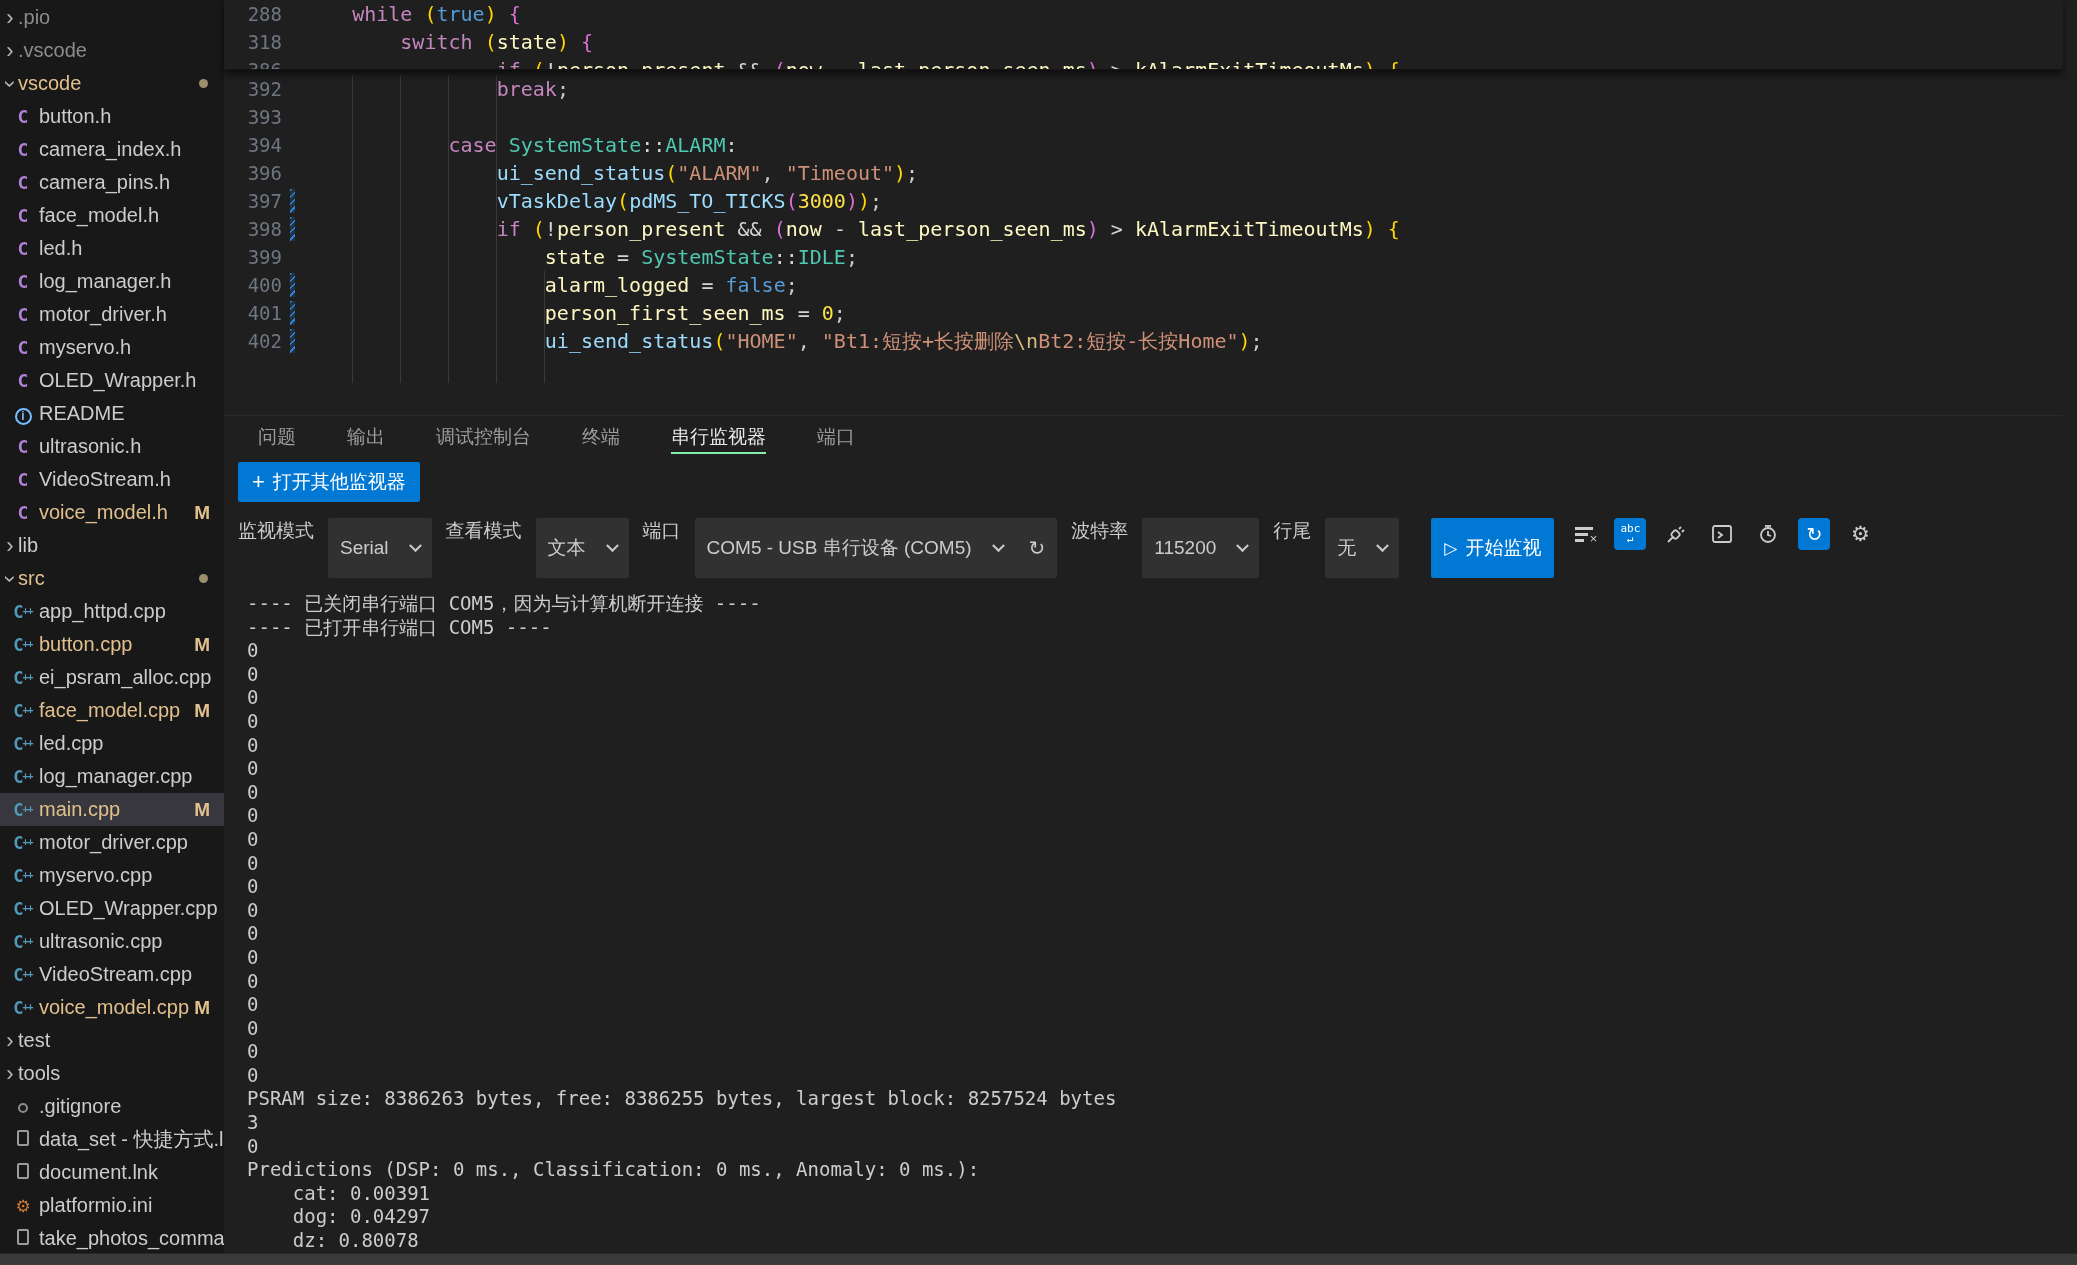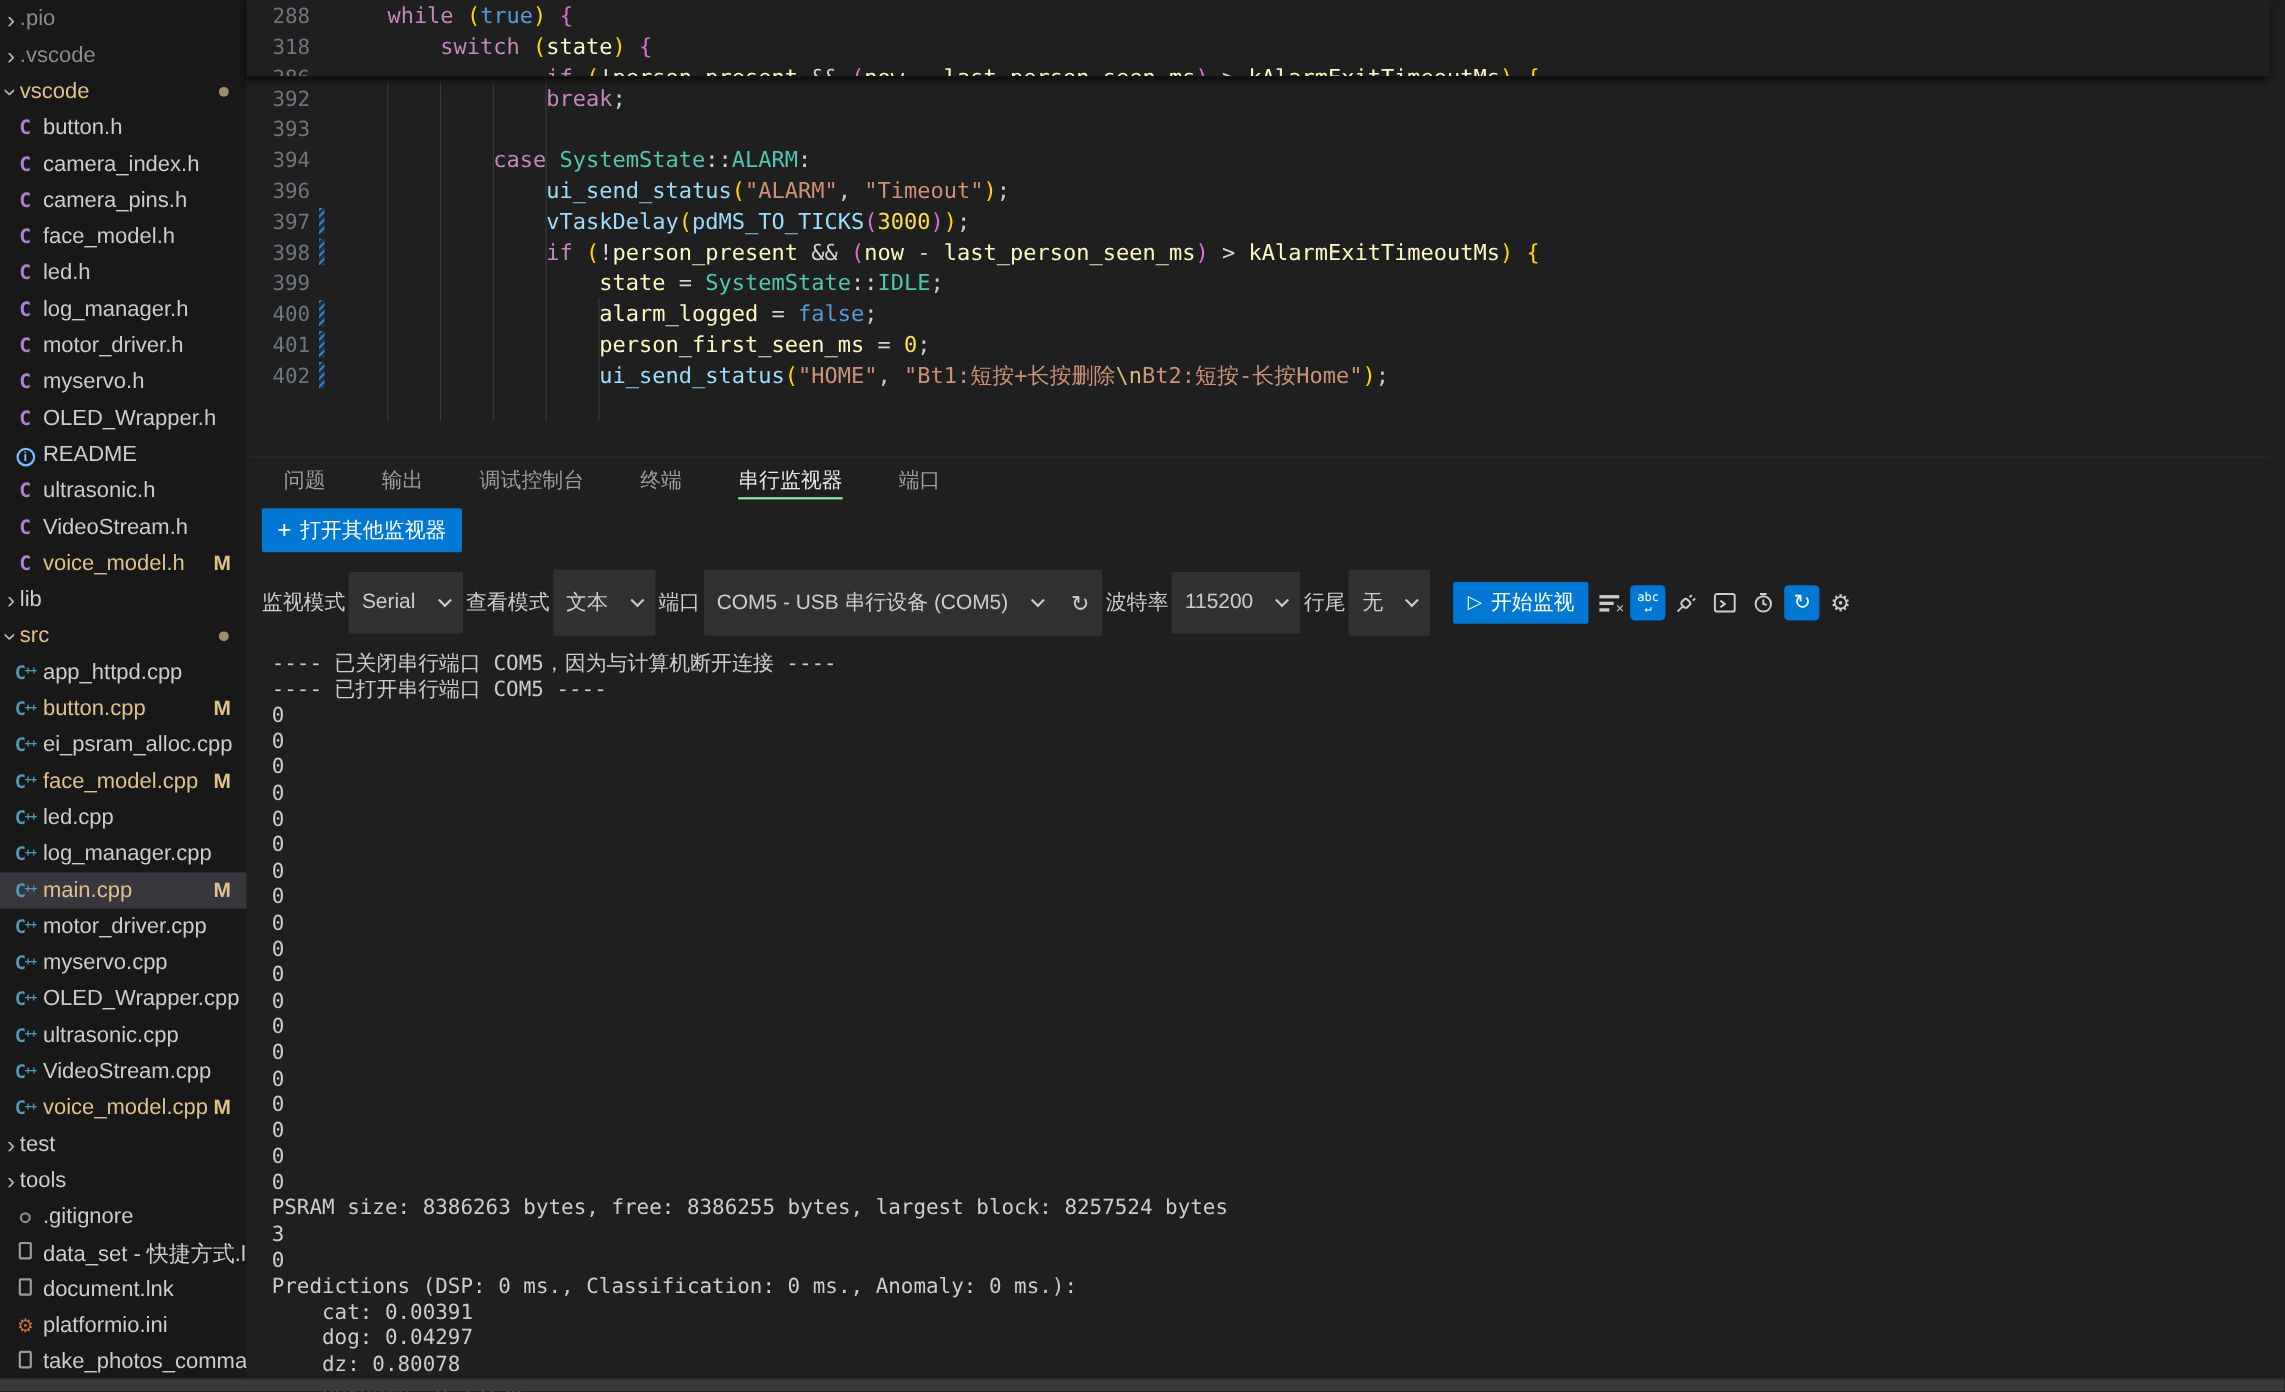--- a/index.html
+++ b/index.html
@@ -48,21 +48,21 @@
   .tk-op{color:#d4d4d4}.tk-txt{color:#cccccc}.tk-bool{color:#569CD6}
 
   
   #panel { position:absolute; left:0; top:415px; width:100%; height:838px; background:#1f1f1f; border-top:1px solid #2b2b2b; }
   #panel-tabs { display:flex; gap:51px; padding:8px 0 0 34px; height:38px; }
   .ptab { font-size:19px; color:#9d9d9d; padding-bottom:7px; cursor:pointer; }
   .ptab.active { color:#e7e7e7; border-bottom:2px solid #86efac; }
   #open-monitor-button { display:inline-flex; align-items:center; gap:8px; margin:8px 0 0 14px;
       background:#0078d4; color:#ffffff; font-size:19px; padding:7px 14px; border-radius:2px; border:none; cursor:pointer;
       font-family:"Liberation Sans",sans-serif; }
-  #sm-toolbar { display:flex; align-items:center; gap:3px; margin:16px 0 0 14px; font-size:19px; }
+  #sm-toolbar { display:flex; gap:14px; margin:16px 0 0 14px; font-size:19px; }
   .tb-label { color:#cccccc; white-space:nowrap; }
   .dd { display:flex; align-items:center; gap:22px; background:#313131; padding:17px 12px; border-radius:2px; cursor:pointer; white-space:nowrap; }
   .chev { display:inline-block; width:9px; height:9px; border-right:2px solid #cccccc; border-bottom:2px solid #cccccc;
           transform:rotate(45deg) translate(-2px,-2px); }
   .refresh { font-size:20px; color:#cccccc; margin-left:4px; cursor:pointer; font-family:"DejaVu Sans",sans-serif; }
   #start-button { display:inline-flex; align-items:center; gap:8px; background:#0078d4; color:#fff; font-size:19px;
       padding:6px 13px; border-radius:2px; border:none; cursor:pointer; font-family:"Liberation Sans",sans-serif; }
   .icbtn { width:32px; height:32px; display:flex; align-items:center; justify-content:center; border-radius:4px; cursor:pointer; color:#cccccc; position:relative; }
   .icbtn.active { background:#0078d4; color:#ffffff; }
   .ic-clearlines { position:relative; width:18px; height:14px; }

